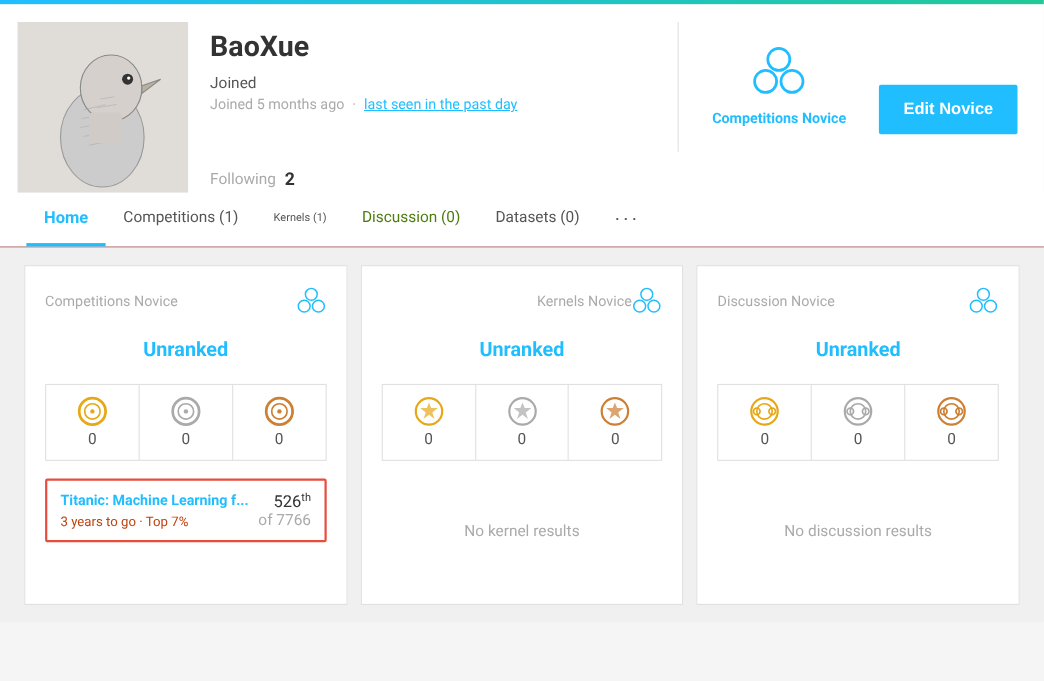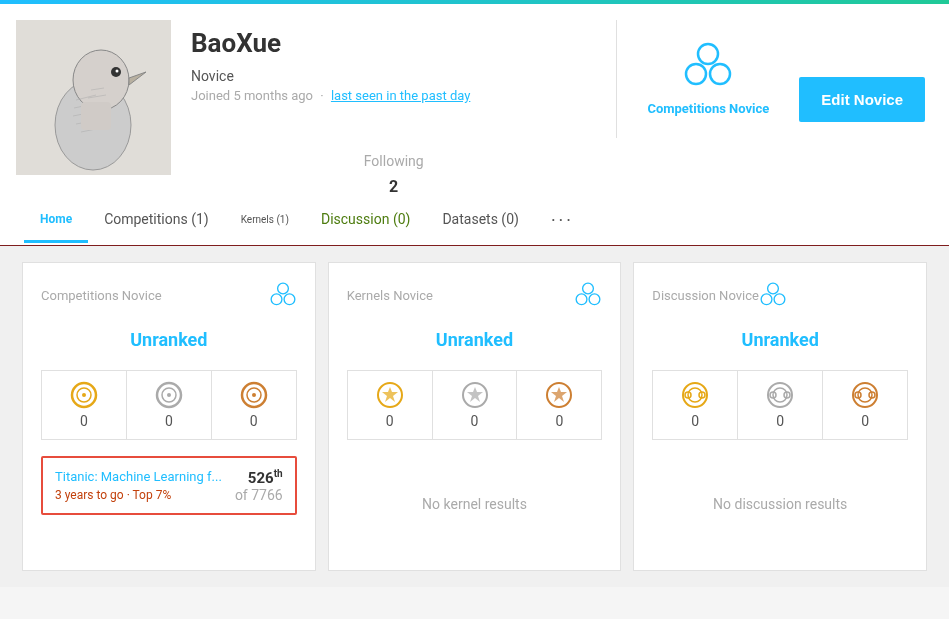--- a/index.html
+++ b/index.html
@@ -36,27 +36,27 @@
         <line x1="65" y1="112" x2="85" y2="108" stroke="#aaa" stroke-width="0.5"></line>
         <line x1="75" y1="70" x2="88" y2="68" stroke="#aaa" stroke-width="0.5"></line>
         <line x1="72" y1="78" x2="90" y2="75" stroke="#aaa" stroke-width="0.5"></line>
 
         <rect x="65" y="82" width="30" height="28" fill="#d0cbc7" rx="4"></rect>
       </svg>
     </div>
 
     <div style="flex:1; padding-top:8px;">
       <div style="font-size:26px; font-weight:700; color:#333; margin-bottom:10px;">BaoXue</div>
-      <div style="color:#555; margin-bottom:4px;">Novice</div>
+      <div style="color:#555; margin-bottom:4px;">Joined</div>
       <div style="color:#aaa; font-size:13px;">
         <span>Joined 5 months ago</span>
         <span style="margin:0 4px;">·</span>
         <span style="color:#20beff;text-decoration:underline;">last seen in the past day</span>
       </div>
-      <div style="margin-top:50px; display:flex; align-items:center; gap:8px;flex-direction:column;">
+      <div style="margin-top:50px; display:flex; align-items:center; gap:8px;">
         <span style="color:#aaa;">Following</span>
         <span style="font-weight:700; font-size:16px;">2</span>
       </div>
     </div>
 
     <div style="display:flex; align-items:stretch; border-left:1px solid #e0e0e0; margin-left:20px;">
 
       <div style="display:flex; flex-direction:column; align-items:center; justify-content:center; padding: 20px 30px;">
 
         <svg width="52" height="52" viewBox="0 0 52 52">
@@ -67,21 +67,21 @@
         <div style="color:#20beff; font-weight:700; font-size:13px; text-align:center; margin-top:8px; line-height:1.4;">Competitions Novice</div>
       </div>
 
       <div style="display:flex; align-items:flex-end; padding: 0 0 16px 0;">
         <button style="background:#20beff; color:#fff; border:none; padding:14px 22px; font-size:15px; font-weight:700; cursor:pointer; border-radius:2px; white-space:nowrap;">Edit Novice</button>
       </div>
     </div>
   </div>
 
   <div style="display:flex; align-items:center; padding: 0 24px; background:#fff;">
-    <a style="padding:14px 16px; color:#20beff; border-bottom:3px solid #20beff; font-weight:700; cursor:pointer; text-decoration:none; font-size:12px;">Home</a>
+    <a style="padding:14px 16px; color:#20beff; border-bottom:3px solid #20beff; font-weight:700; cursor:pointer; text-decoration:none; font-size:15px;">Home</a>
     <a style="padding:14px 16px; color:#555; border-bottom:3px solid transparent; cursor:pointer; text-decoration:none; font-size:14px;">Competitions (1)</a>
     <a style="padding:14px 16px; color:#555; border-bottom:3px solid transparent; cursor:pointer; text-decoration:none; font-size:10px;">Kernels (1)</a>
     <a style="padding:14px 16px; color:#4d7c0f; border-bottom:3px solid transparent; cursor:pointer; text-decoration:none; font-size:14px;">Discussion (0)</a>
     <a style="padding:14px 16px; color:#555; border-bottom:3px solid transparent; cursor:pointer; text-decoration:none; font-size:14px;">Datasets (0)</a>
     <span style="padding:14px 16px; color:#555; cursor:pointer; font-size:18px; letter-spacing:3px;">···</span>
   </div>
 </div>
 
 <div style="display:flex; gap:0; padding:16px; background:#f0f0f0; min-height:340px;">
 
@@ -118,32 +118,32 @@
           <circle cx="14" cy="14" r="12" fill="none" stroke="#cd7f32" stroke-width="2.5"></circle>
           <circle cx="14" cy="14" r="7" fill="none" stroke="#cd7f32" stroke-width="1.5"></circle>
           <circle cx="14" cy="14" r="2" fill="#cd7f32"></circle>
         </svg>
         <span style="color:#555; font-size:14px; margin-top:4px;">0</span>
       </div>
     </div>
 
     <div style="border:2px solid #e74c3c; border-radius:2px; padding:10px 12px; display:flex; justify-content:space-between; align-items:center; cursor:pointer;">
       <div>
-        <div style="color:#20beff; font-size:13px; font-weight:400; margin-bottom:4px; cursor:pointer;">Titanic: Machine Learning f...</div>
+        <div style="color:#20beff; font-size:13px; font-weight:700; margin-bottom:4px; cursor:pointer;">Titanic: Machine Learning f...</div>
         <div style="color:#c2410c; font-size:12px;">3 years to go · Top 7%</div>
       </div>
       <div style="text-align:right;">
-        <div style="font-size:15px; font-weight:700; color:#333;">526<sup style="font-size:10px;">th</sup></div>
+        <div style="font-size:15px; font-weight:400; color:#333;">526<sup style="font-size:10px;">th</sup></div>
         <div style="color:#aaa; font-size:14px;">of 7766</div>
       </div>
     </div>
   </div>
 
   <div style="background:#fff; border:1px solid #e0e0e0; flex:1; margin:0 6px; padding:18px;">
-    <div style="display:flex; justify-content:space-between; align-items:center; margin-bottom:4px;gap:12px;">
+    <div style="display:flex; justify-content:flex-end; align-items:center; margin-bottom:4px;">
       <span style="color:#aaa; font-size:13px;">Kernels Novice</span>
       <svg width="28" height="28" viewBox="0 0 52 52">
         <circle cx="26" cy="14" r="10" fill="none" stroke="#20beff" stroke-width="2.5"></circle>
         <circle cx="14" cy="34" r="10" fill="none" stroke="#20beff" stroke-width="2.5"></circle>
         <circle cx="38" cy="34" r="10" fill="none" stroke="#20beff" stroke-width="2.5"></circle>
       </svg>
     </div>
     <div style="text-align:center; color:#20beff; font-size:18px; font-weight:700; margin: 20px 0;">Unranked</div>
 
     <div style="display:flex; border:1px solid #e0e0e0; margin-bottom:16px;">
@@ -166,21 +166,21 @@
           <circle cx="14" cy="14" r="12" fill="none" stroke="#cd7f32" stroke-width="2"></circle>
           <path d="M14 6 L16 11 L22 11 L17 15 L19 21 L14 17 L9 21 L11 15 L6 11 L12 11 Z" fill="#cd7f32" opacity="0.7"></path>
         </svg>
         <span style="color:#555; font-size:14px; margin-top:4px;">0</span>
       </div>
     </div>
     <div style="text-align:center; color:#aaa; padding:40px 20px; font-size:14px;">No kernel results</div>
   </div>
 
   <div style="background:#fff; border:1px solid #e0e0e0; flex:1; margin:0 6px; padding:18px;">
-    <div style="display:flex; align-items:center; margin-bottom:4px;">
+    <div style="display:flex; justify-content:space-between; align-items:center; margin-bottom:4px;">
       <span style="color:#aaa; font-size:13px;">Discussion Novice</span>
       <svg width="28" height="28" viewBox="0 0 52 52">
         <circle cx="26" cy="14" r="10" fill="none" stroke="#20beff" stroke-width="2.5"></circle>
         <circle cx="14" cy="34" r="10" fill="none" stroke="#20beff" stroke-width="2.5"></circle>
         <circle cx="38" cy="34" r="10" fill="none" stroke="#20beff" stroke-width="2.5"></circle>
       </svg>
     </div>
     <div style="text-align:center; color:#20beff; font-size:18px; font-weight:700; margin: 20px 0;">Unranked</div>
 
     <div style="display:flex; border:1px solid #e0e0e0; margin-bottom:16px;">

